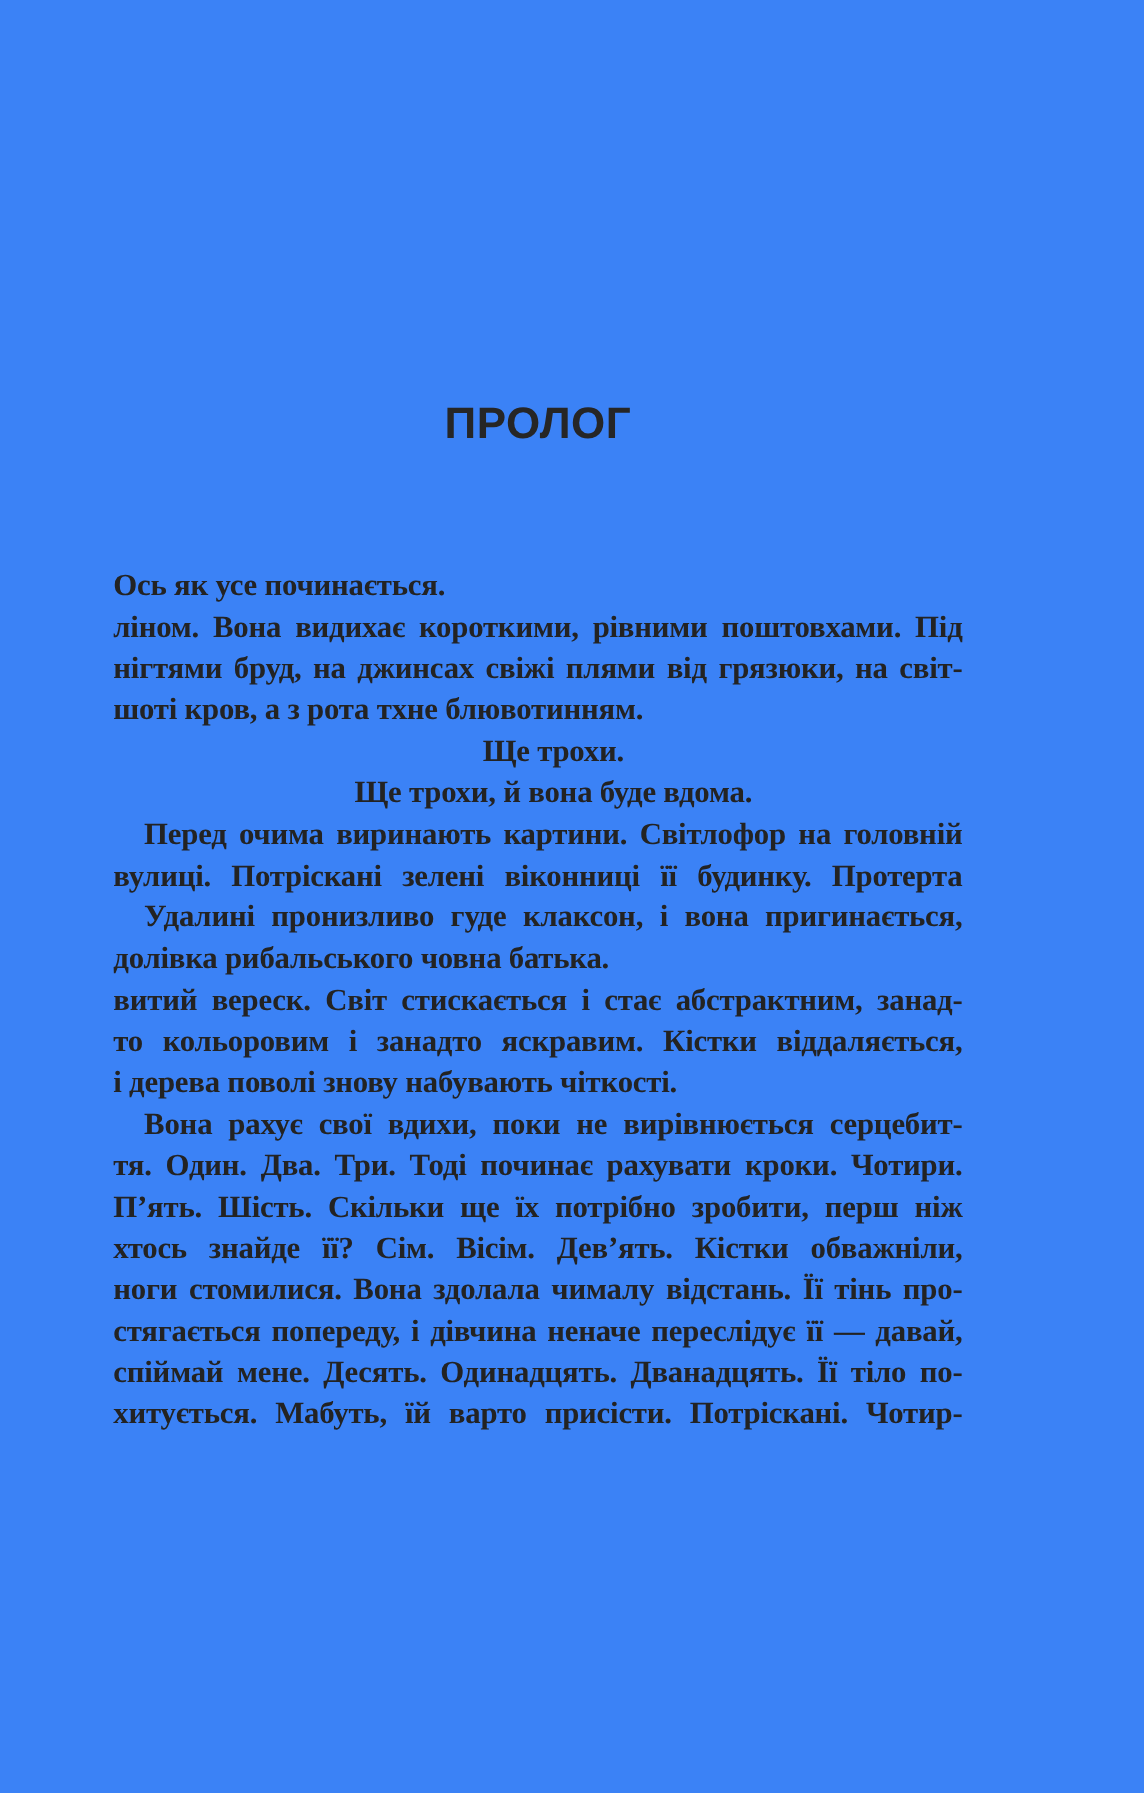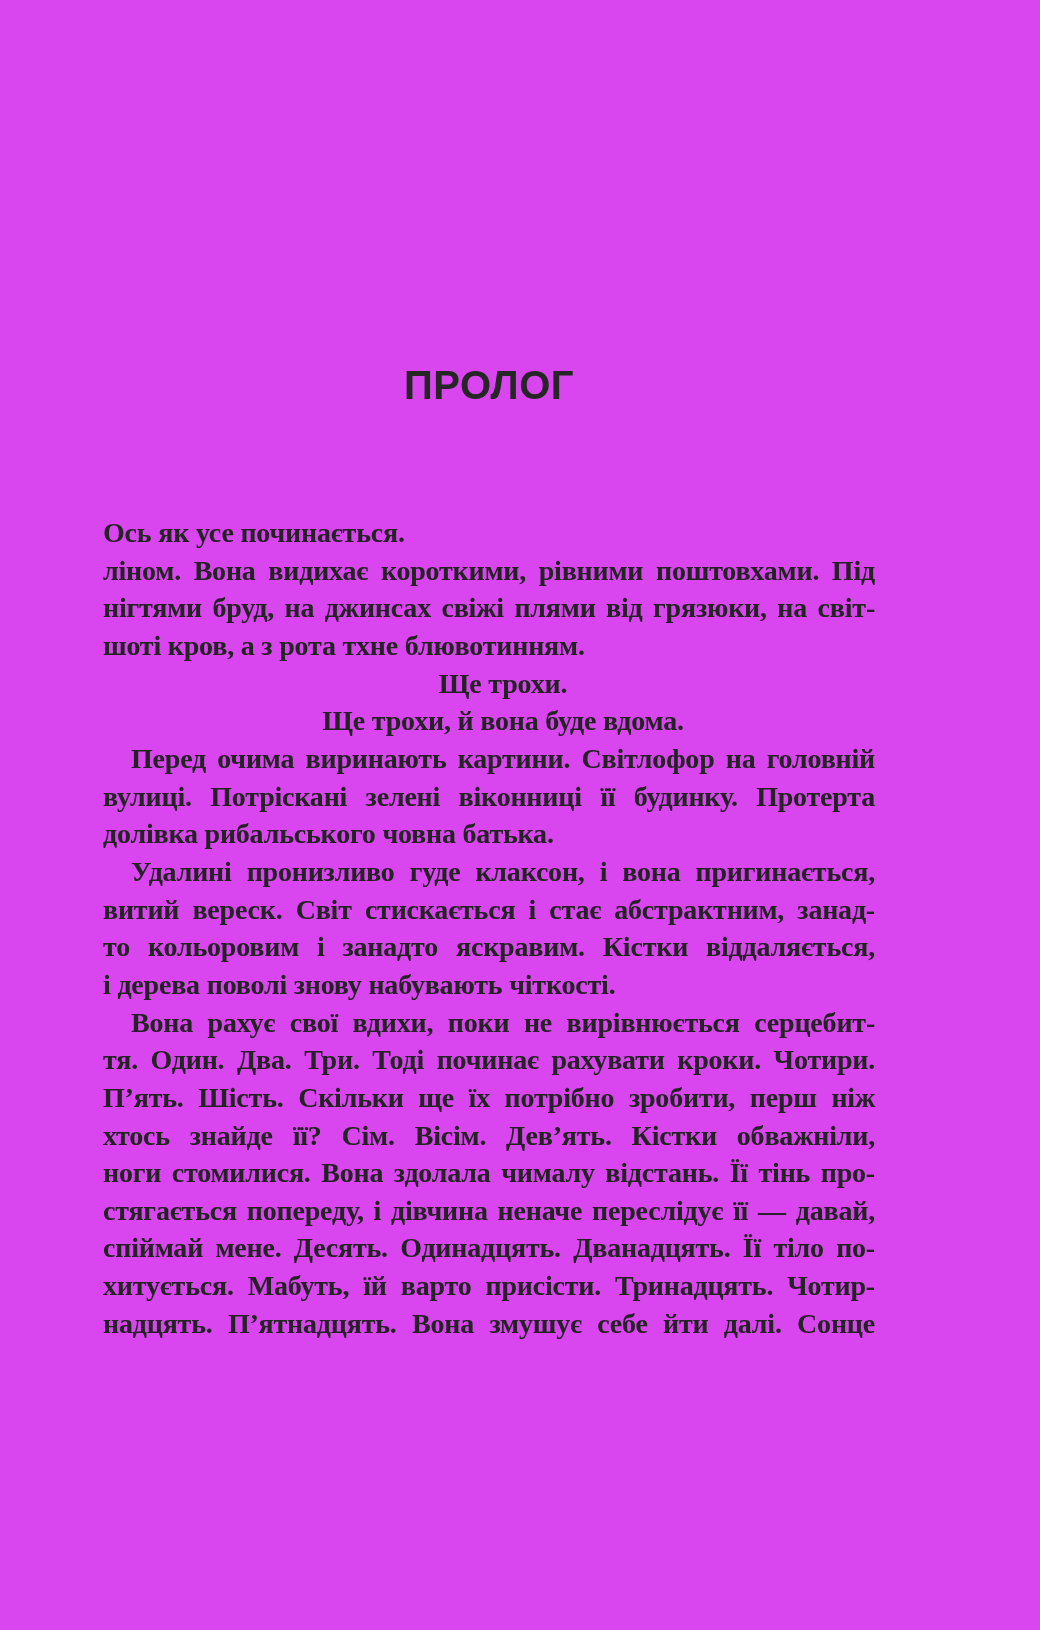--- a/index.html
+++ b/index.html
@@ -4,21 +4,21 @@
 <style>
   html, body {
     margin: 0;
     padding: 0;
     background: #ffffff;
   }
   .page {
     position: relative;
     width: 1040px;
     height: 1630px;
-    background: #d946ef;
+    background: #3b82f6;
     overflow: hidden;
   }
   .chapter-title {
     position: absolute;
     left: 103px;
     top: 336px;
     width: 772px;
     text-align: center;
     font-family: "Liberation Sans", sans-serif;
     font-weight: bold;
@@ -58,28 +58,27 @@
   <h1 class="chapter-title">ПРОЛОГ</h1>
   <div class="body-text">
       <div class="line">Ось як усе починається.</div>
       <div class="line just">ліном. Вона видихає короткими, рівними поштовхами. Під</div>
       <div class="line just">нігтями бруд, на джинсах свіжі плями від грязюки, на світ-</div>
       <div class="line">шоті кров, а з рота тхне блювотинням.</div>
       <div class="line indent">Ще трохи.</div>
       <div class="line indent">Ще трохи, й вона буде вдома.</div>
       <div class="line indent just">Перед очима виринають картини. Світлофор на головній</div>
       <div class="line just">вулиці. Потріскані зелені віконниці її будинку. Протерта</div>
+      <div class="line indent just">Удалині пронизливо гуде клаксон, і вона пригинається,</div>
       <div class="line">долівка рибальського човна батька.</div>
-      <div class="line indent just">Удалині пронизливо гуде клаксон, і вона пригинається,</div>
       <div class="line just">витий вереск. Світ стискається і стає абстрактним, занад-</div>
       <div class="line just">то кольоровим і занадто яскравим. Кістки віддаляється,</div>
       <div class="line">і дерева поволі знову набувають чіткості.</div>
       <div class="line indent just">Вона рахує свої вдихи, поки не вирівнюється серцебит-</div>
       <div class="line just">тя. Один. Два. Три. Тоді починає рахувати кроки. Чотири.</div>
       <div class="line just">П’ять. Шість. Скільки ще їх потрібно зробити, перш ніж</div>
       <div class="line just">хтось знайде її? Сім. Вісім. Дев’ять. Кістки обважніли,</div>
       <div class="line just">ноги стомилися. Вона здолала чималу відстань. Її тінь про-</div>
       <div class="line just">стягається попереду, і дівчина неначе переслідує її — давай,</div>
       <div class="line just">спіймай мене. Десять. Одинадцять. Дванадцять. Її тіло по-</div>
-      <div class="line just">хитується. Мабуть, їй варто присісти. Тринадцять. Чотир-</div>
-      <div class="line just">надцять. П’ятнадцять. Вона змушує себе йти далі. Сонце</div>
+      <div class="line just">хитується. Мабуть, їй варто присісти. Потріскані. Чотир-</div>
     </div>
 </div>
 
 </body></html>

